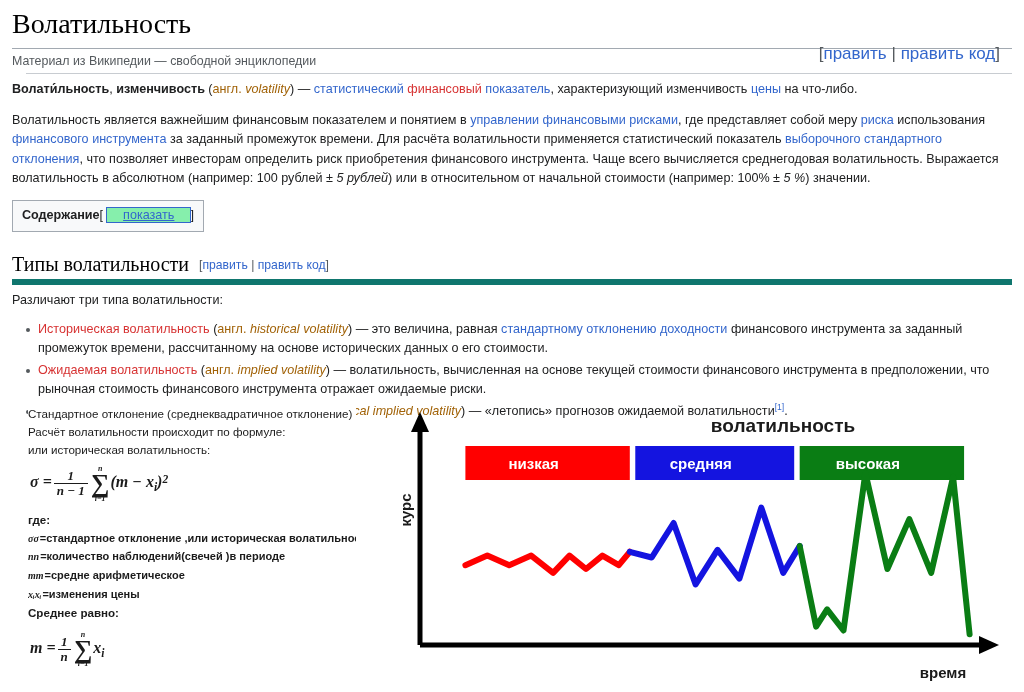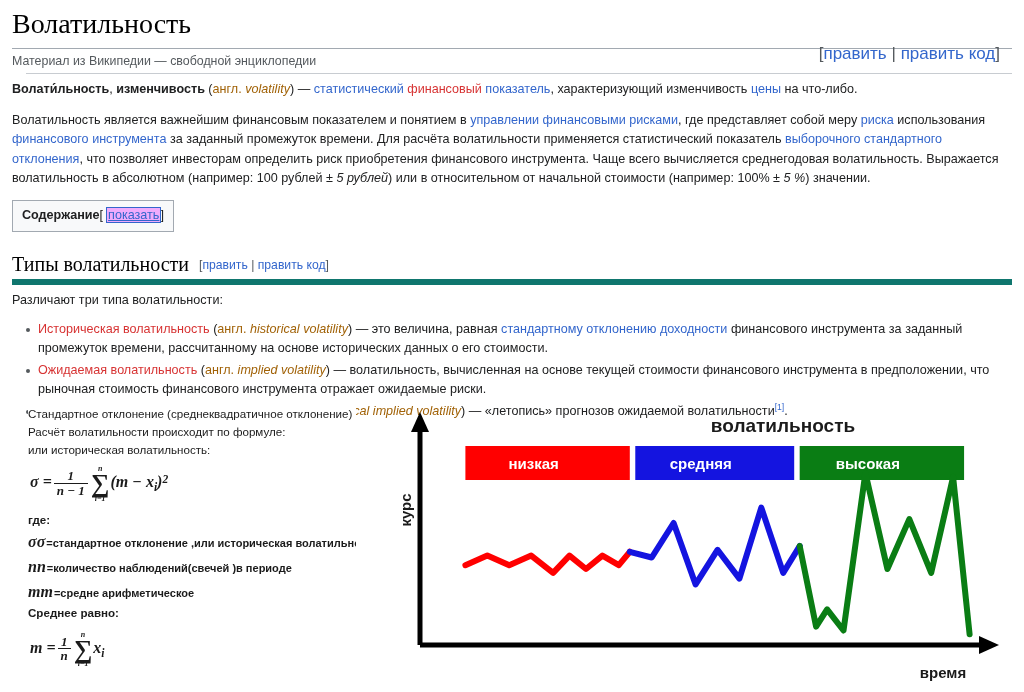--- a/index.html
+++ b/index.html
@@ -91,22 +91,22 @@
     font-size: 12.6px;
   }
   .toc .toctitle {
     font-weight: bold;
     color: #202122;
   }
   .toc .toggle {
     color: #3366cc;
     margin-left: 4px;
     outline: 1px solid #3366cc;
-    background: #f0abfc;
-    padding: 0 1px;
+    background: #86efac;
+    padding: 0 16px;
   }
   .toc .brk { color: #202122; }
   
   h2.section {
     font-family: "Liberation Serif", serif;
     font-size: 20px;
     font-weight: normal;
     color: #000;
     margin: 10px 0 6px 0;
     padding-bottom: 3px;
@@ -198,21 +198,21 @@
   .sigma-sum .lim { display: block; font-size: 8px; line-height: 1; font-style: italic; }
   .sigma-sum .sig { display: block; font-size: 26px; line-height: 0.82; }
   .deflist .drow {
     margin: 0 0 2px 0;
     white-space: nowrap;
   }
   .deflist .sym {
     font-family: "Liberation Serif", serif;
     font-style: italic;
     font-weight: bold;
-    font-size: 16px;
+    font-size: 10px;
     margin-right: 1px;
   }
   .deflist .dsc {
     font-weight: bold;
     font-size: 11px;
   }
   .sub { font-size: 0.72em; vertical-align: -0.28em; }
   .sup2 { font-size: 0.72em; vertical-align: 0.42em; }
   
   .chart-box {
@@ -273,20 +273,21 @@
       <div class="mathline bigformula">
         <span>σ =</span><span class="frac"><span class="num">1</span><span class="den">n − 1</span></span><span class="sigma-sum"><span class="lim">n</span><span class="sig">∑</span><span class="lim">i=1</span></span><span>(m − x</span><span class="sub">i</span><span>)</span><span class="sup2">2</span>
       </div>
 
       <div class="ftext fb">где:</div>
 
       <div class="deflist">
         <div class="drow"><span class="sym">σσ</span><span class="dsc">=стандартное отклонение ,или историческая волатильность</span></div>
         <div class="drow"><span class="sym">nn</span><span class="dsc">=количество наблюдений(свечей )в периоде</span></div>
         <div class="drow"><span class="sym">mm</span><span class="dsc">=средне арифметическое</span></div>
+        <div class="drow"><span class="sym">xᵢxᵢ</span><span class="dsc">=изменения цены</span></div>
       </div>
 
       <div class="ftext fb">Среднее равно:</div>
 
       <div class="mathline bigformula2">
         <span>m =</span><span class="frac"><span class="num">1</span><span class="den">n</span></span><span class="sigma-sum"><span class="lim">n</span><span class="sig">∑</span><span class="lim">i=1</span></span><span>x</span><span class="sub">i</span>
       </div>
     </div>
 
     <div class="chart-box">

